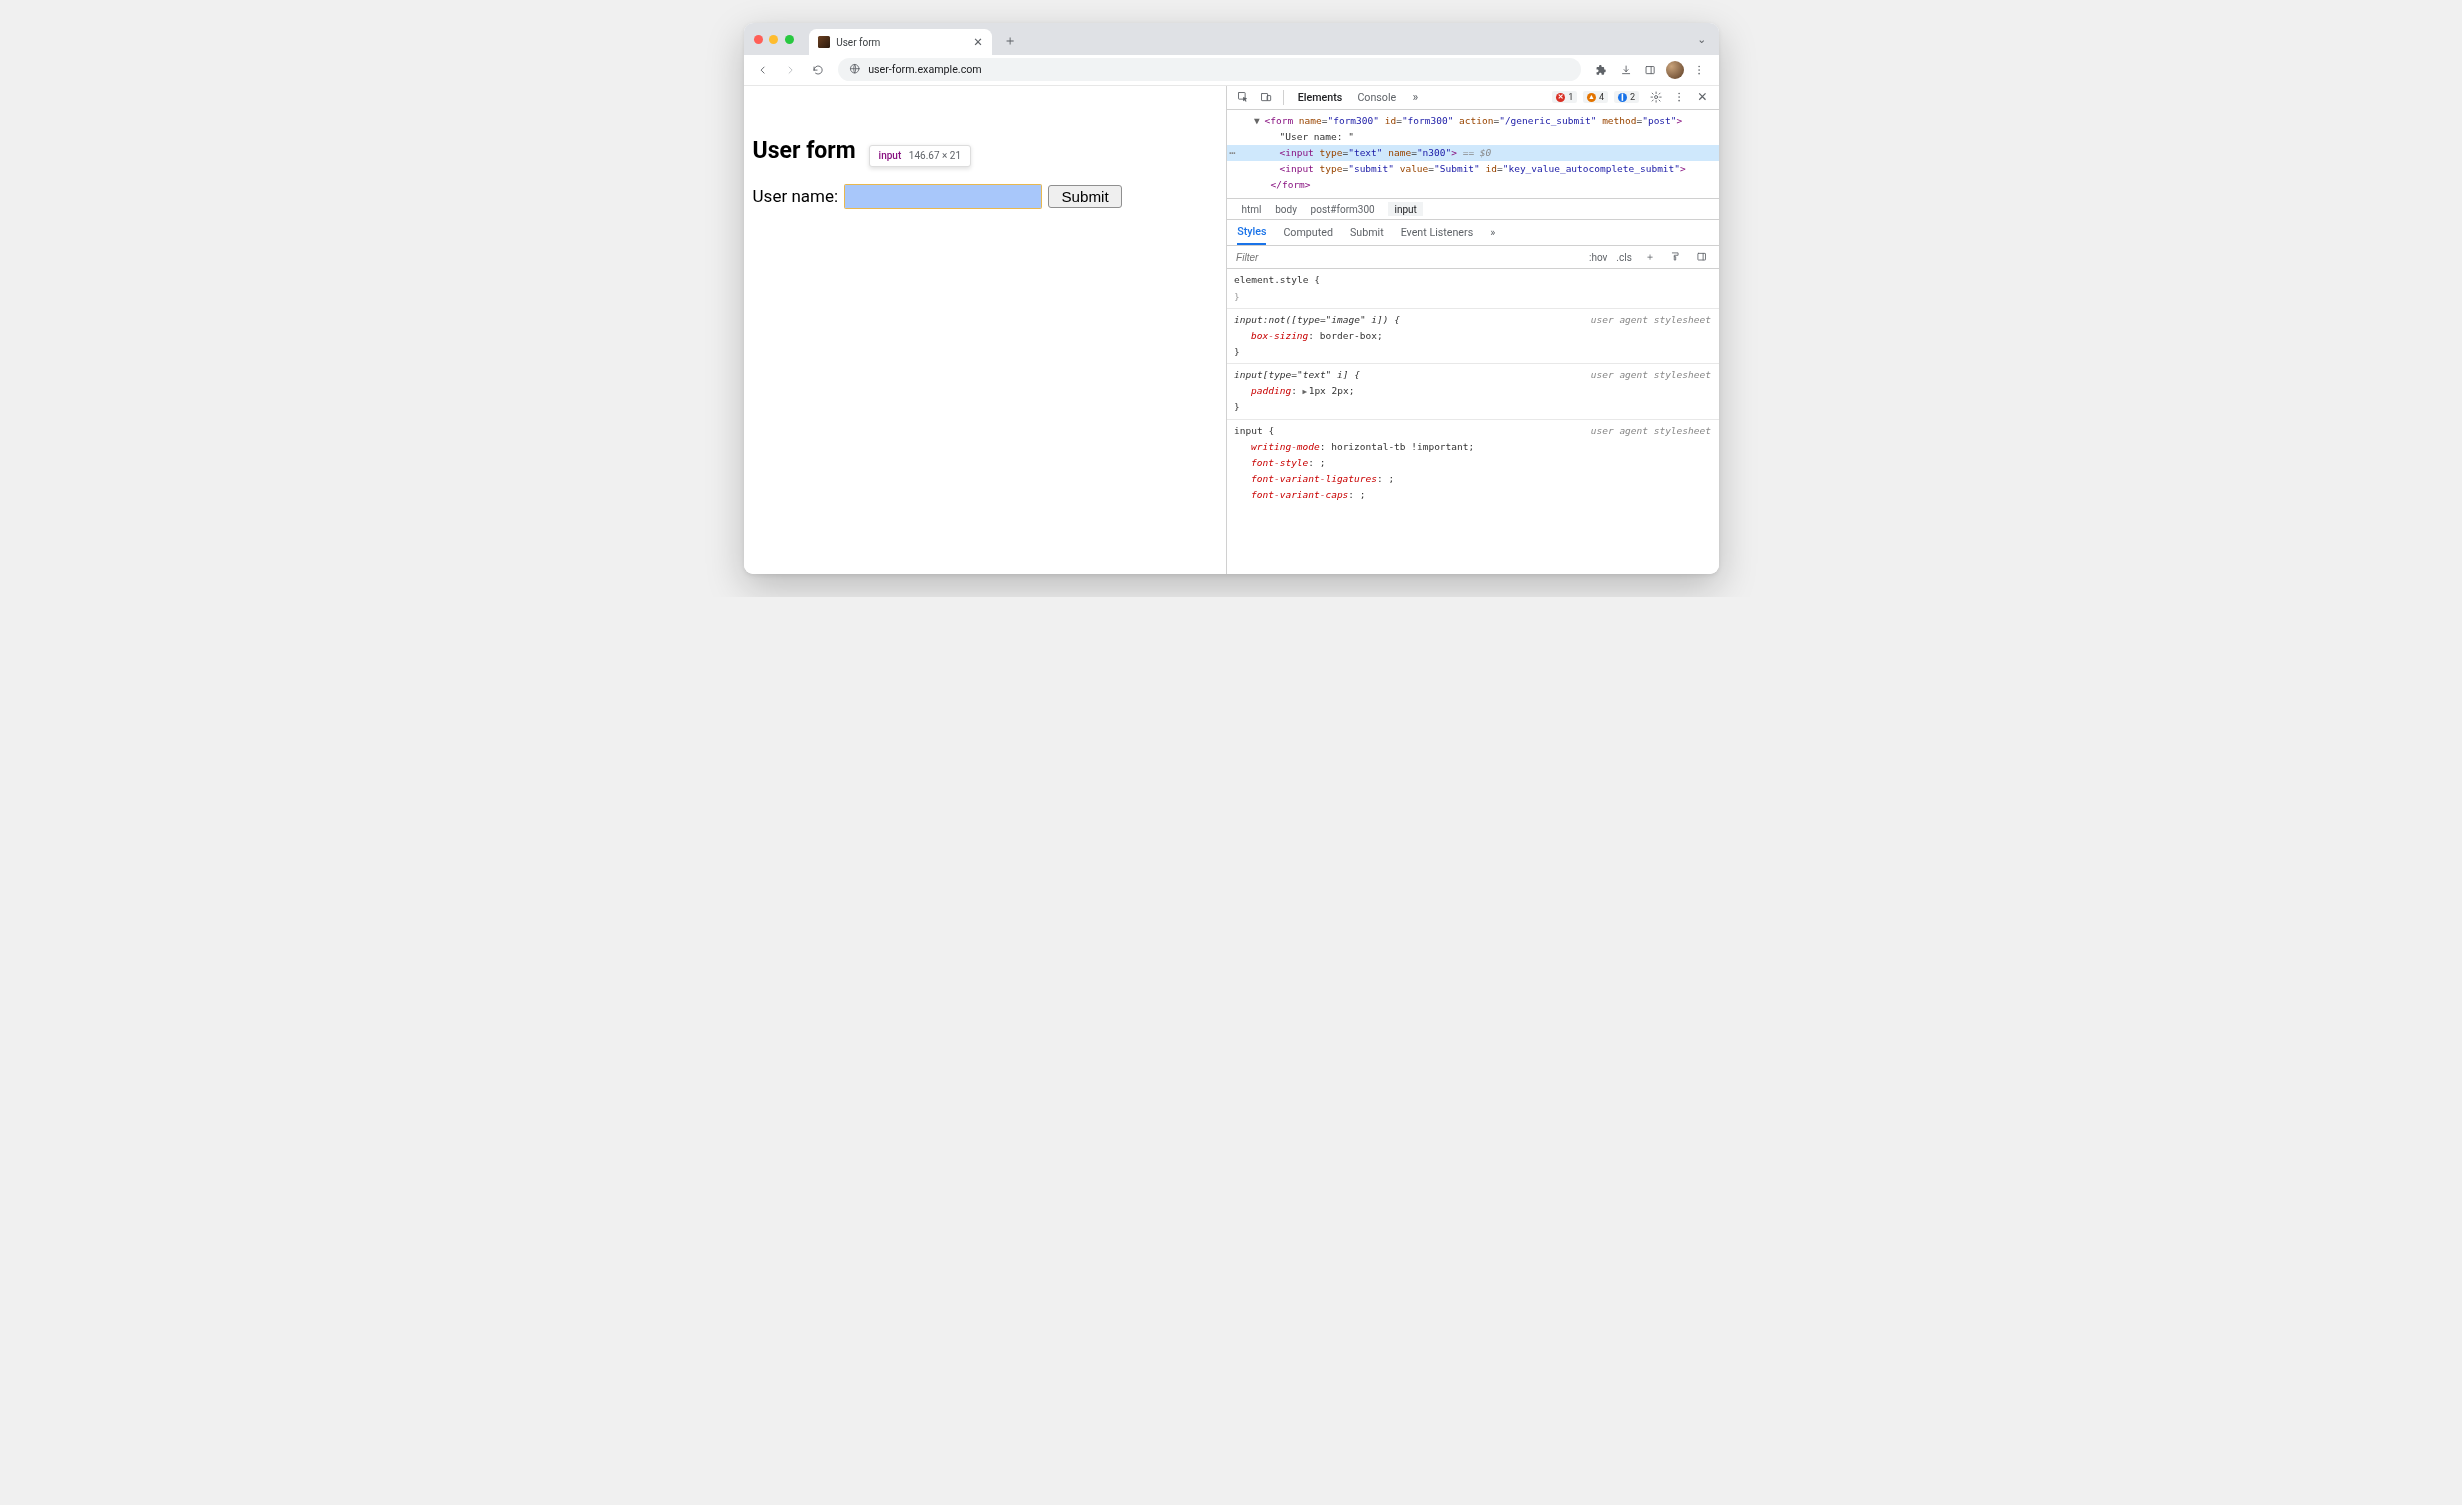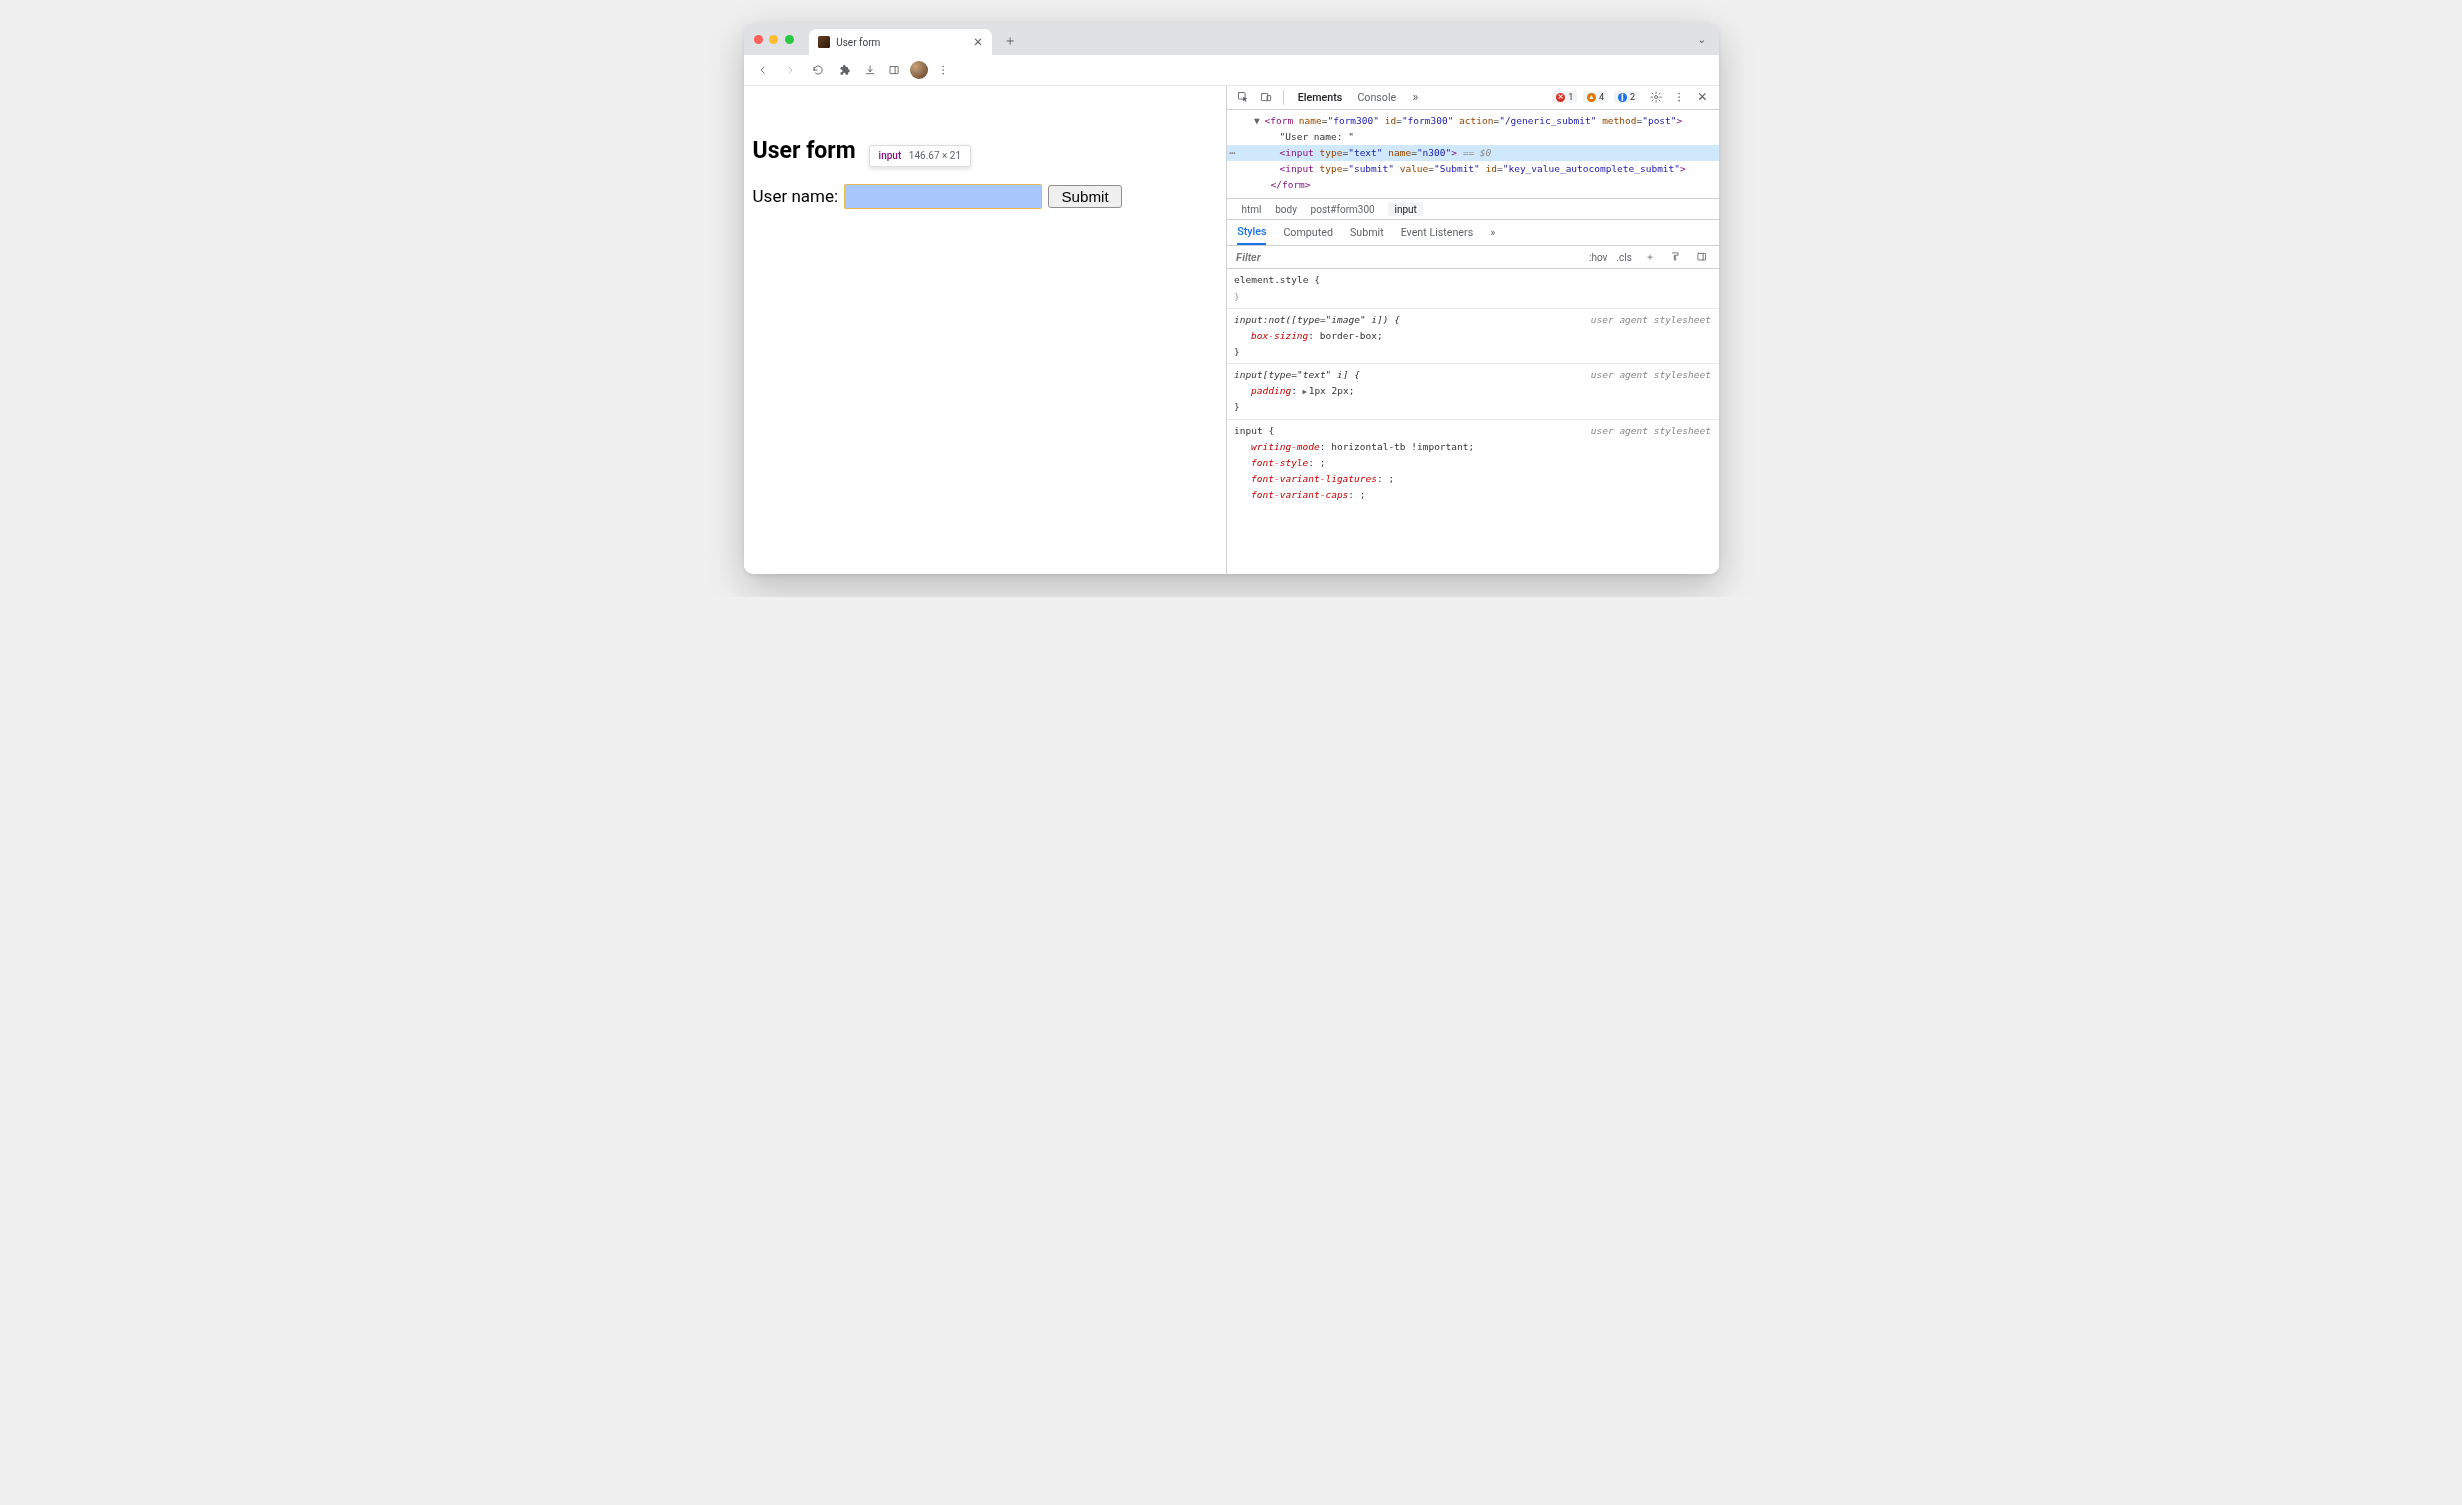--- a/index.html
+++ b/index.html
@@ -226,21 +226,21 @@
   .dt-subtabs .stab{cursor:pointer;padding:4.6px 0;}
   .dt-subtabs .stab.active{color:#1a73e8;border-bottom:2.3px solid #1a73e8;font-weight:500;}
   
   .dt-filterrow{
     height:23px;border-bottom:0.8px solid #d0d0d0;
     display:flex;align-items:center;padding:0 7.6px;gap:7.6px;
     font-size:10px;color:#5f6368;
   }
   .dt-filterrow input{
     flex:1;border:none;outline:none;font-size:10px;font-style:italic;
-    color:#888;background:transparent;font-weight:bold;
+    color:#888;background:transparent;
   }
   .fr-btn{width:18.3px;text-align:center;cursor:pointer;}
   
   .rules{
     flex:1;
     font-family:Menlo,Consolas,monospace;
     font-size:9.5px;
     line-height:1.7;
     overflow:hidden;
   }
@@ -283,20 +283,29 @@
     </div>
     <div class="icon-btn disabled">
       <svg class="svg-icon" viewBox="0 0 24 24" style="stroke:#b9bbbe">
           <path d="M10 6l6 6-6 6"></path>
         </svg>
     </div>
     <div class="icon-btn">
       <svg class="svg-icon" viewBox="0 0 24 24">
           <path d="M4 12a8 8 0 1 1 3 6.2M4 12V6m0 6h6"></path>
         </svg>
+    </div>
+    <div class="omnibox">
+      <span class="globe">
+        <svg class="svg-icon" viewBox="0 0 24 24" style="width:11.4px;height:11.4px">
+            <circle cx="12" cy="12" r="9"></circle>
+            <path d="M3 12h18M12 3c3 3 3 15 0 18M12 3c-3 3-3 15 0 18"></path>
+          </svg>
+      </span>
+      <span class="url">user-form.example.com</span>
     </div>
     <div class="toolbar-right">
       <div class="icon-btn">
         <svg class="svg-icon" viewBox="0 0 24 24" style="fill:#5f6368;stroke:none">
             <path d="M20 11h-2V8c0-1.1-.9-2-2-2h-3V4.5C13 3.1 11.9 2 10.5 2S8 3.1 8 4.5V6H5C3.9 6 3 6.9 3 8v3h1.5C5.9 11 7 12.1 7 13.5S5.9 16 4.5 16H3v3c0 1.1.9 2 2 2h3v-1.5C8 18.1 9.1 17 10.5 17s2.5 1.1 2.5 2.5V21h3c1.1 0 2-.9 2-2v-3h2c.6 0 1-.4 1-1v-3c0-.6-.4-1-1-1z"></path>
           </svg>
       </div>
       <div class="icon-btn">
         <svg class="svg-icon" viewBox="0 0 24 24">
             <path d="M12 4v11m0 0l-4-4m4 4l4-4M5 19h14"></path>

